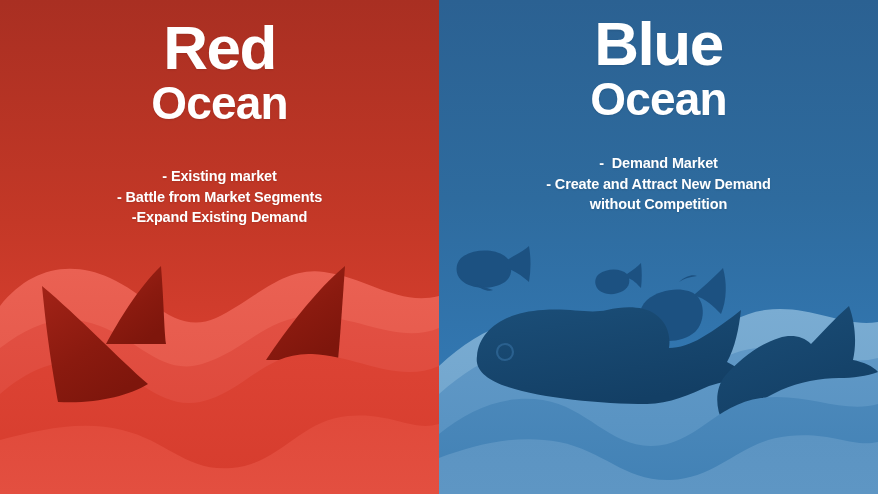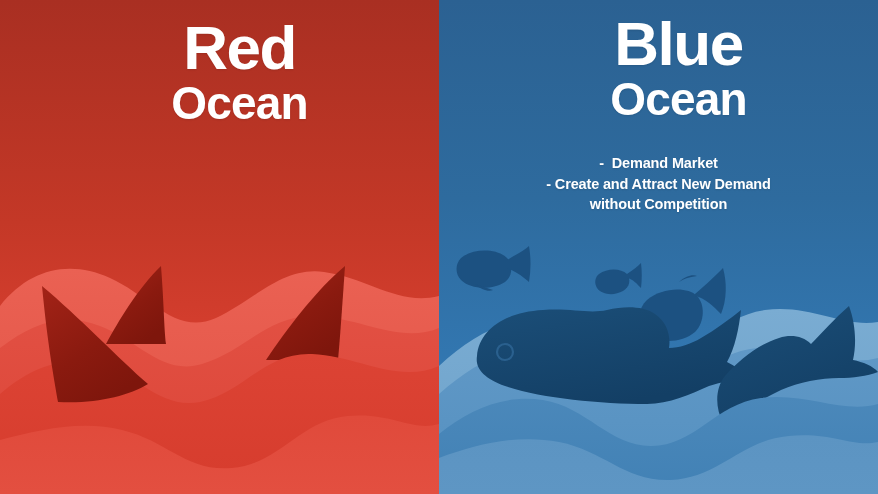--- a/index.html
+++ b/index.html
@@ -35,21 +35,20 @@
     display: block;
   }
 
   .titles {
     position: absolute;
     left: 0;
     width: 439px;
     text-align: center;
     color: #FFFFFF;
     z-index: 5;
-    padding-left: 20px;
   }
   #titles-red  { top: 18px; }
   #titles-blue { top: 14px; }
 
   .title-main {
     display: block;
     font-size: 62px;
     font-weight: 700;
     line-height: 0.98;
     letter-spacing: -1.5px;
@@ -132,20 +131,25 @@
 
       <path d="M0,196 C40,186 80,176 122,186 C168,197 186,228 232,224 C280,220 300,176 348,172
                C392,168 412,188 439,180 L439,250 L0,250 Z" fill="url(#rw4)"></path>
     </svg>
 
     <div class="titles" id="titles-red">
       <span class="title-main">Red</span>
       <span class="title-sub">Ocean</span>
     </div>
 
+    <div class="bullets" id="bullets-red">
+      <span class="bullet-line">- Existing market</span>
+      <span class="bullet-line">- Battle from Market Segments</span>
+      <span class="bullet-line">-Expand Existing Demand</span>
+    </div>
   </div>
 
   <div class="panel" id="panel-blue">
 
     <svg class="art" viewBox="0 0 439 250" preserveAspectRatio="none">
       <defs>
         <linearGradient id="whaleGrad" x1="0" y1="0" x2="0.5" y2="1">
           <stop offset="0%" stop-color="#1B4E78"></stop>
           <stop offset="100%" stop-color="#133F65"></stop>
         </linearGradient>

